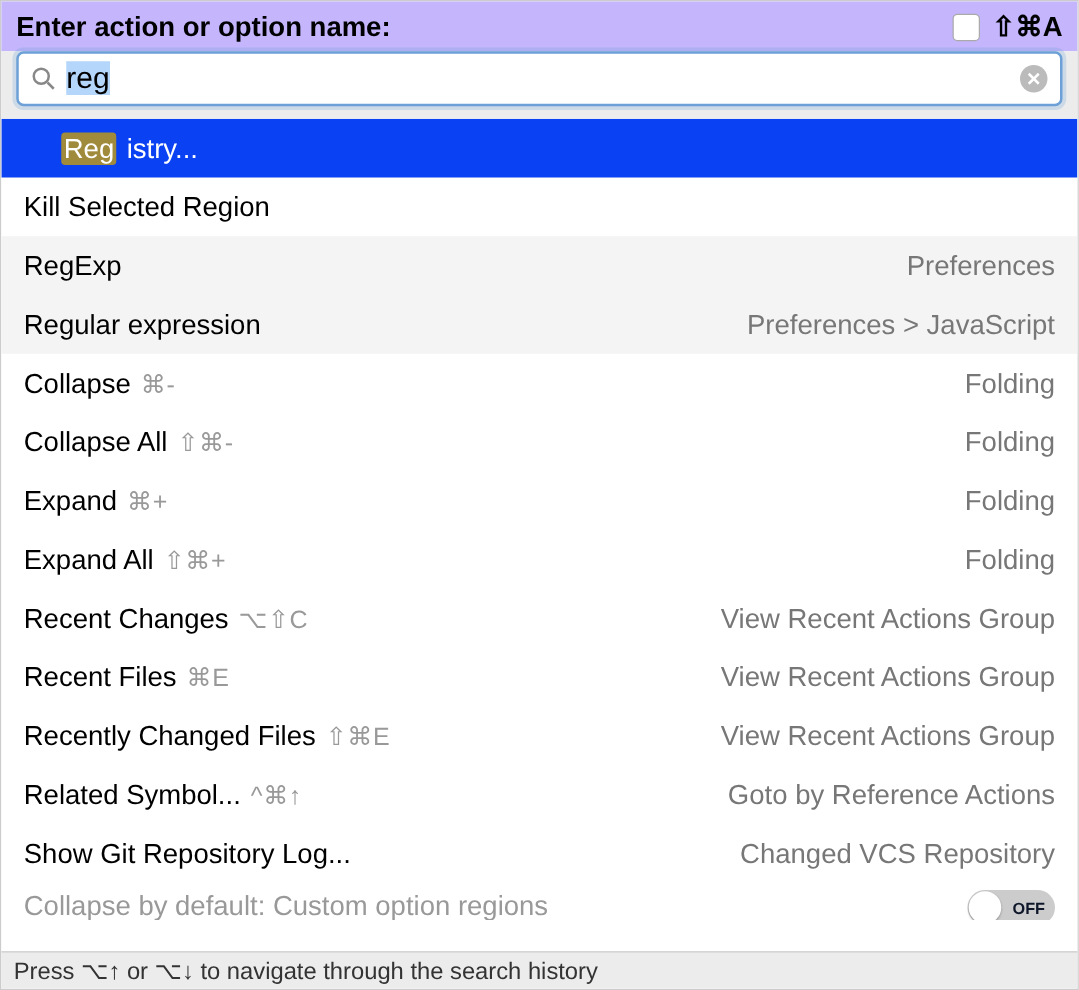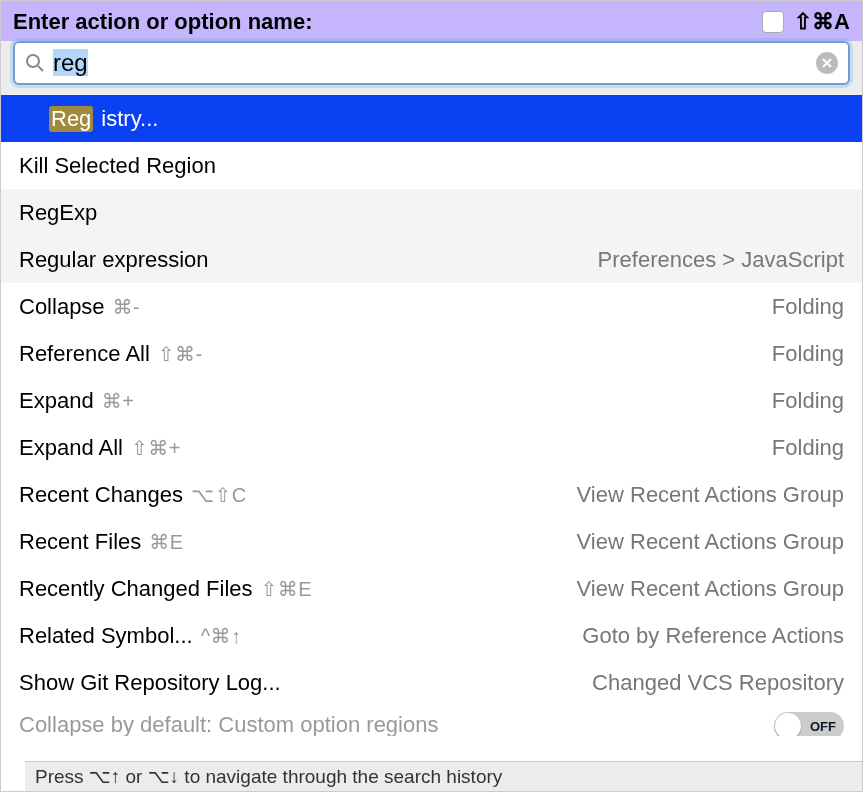--- a/index.html
+++ b/index.html
@@ -122,21 +122,20 @@
 }
 .footer {
   background: #ececec;
   border-top: 1px solid #ccc;
   padding: 4px 10px;
   font-size: 19px;
   color: #333;
   height: 30px;
   display: flex;
   align-items: center;
-  margin-left: 24px;
 }
 </style>
 </head>
 <body>
 
 <div class="header">
   <span class="header-label">Enter action or option name:</span>
   <span class="spacer"></span>
   <span class="checkbox"></span>
   <span class="shortcut-box">⇧⌘A</span>
@@ -172,39 +171,40 @@
     <span class="left">
         <span>Kill Selected Region</span>
       </span>
     <span class="mid"></span>
   </div>
   <div class="row shaded">
     <span class="left">
         <span>RegExp</span>
       </span>
     <span class="mid"></span>
+    <span class="right">Preferences</span>
   </div>
   <div class="row shaded">
     <span class="left">
         <span>Regular expression</span>
       </span>
     <span class="mid"></span>
     <span class="right">Preferences &gt; JavaScript</span>
   </div>
   <div class="row">
     <span class="left">
         <span>Collapse</span> 
         <span class="shortcut">⌘-</span>
       </span>
     <span class="mid"></span>
     <span class="right">Folding</span>
   </div>
   <div class="row">
     <span class="left">
-        <span>Reference All</span> 
+        <span>Collapse All</span> 
         <span class="shortcut">⇧⌘-</span>
       </span>
     <span class="mid"></span>
     <span class="right">Folding</span>
   </div>
   <div class="row">
     <span class="left">
         <span>Expand</span> 
         <span class="shortcut">⌘+</span>
       </span>

